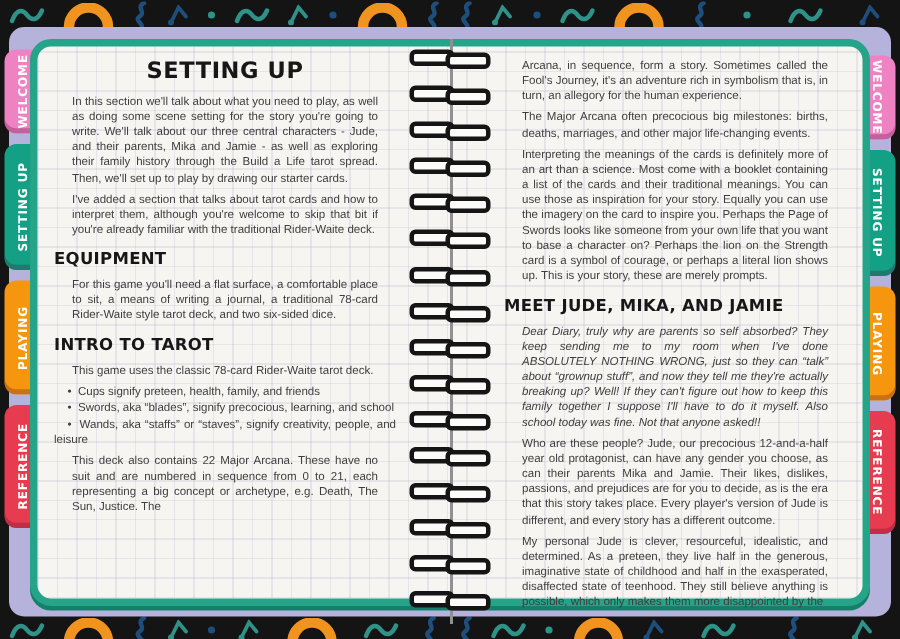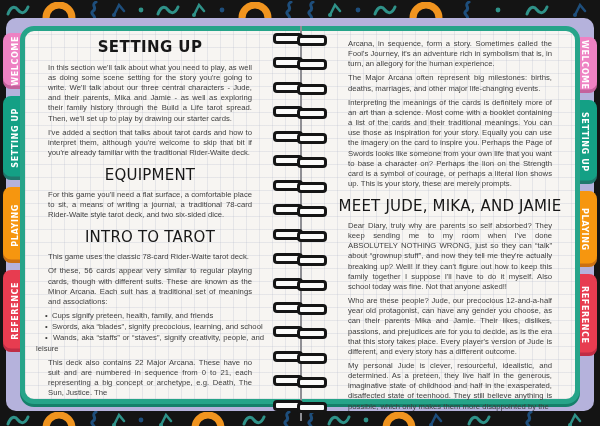--- a/index.html
+++ b/index.html
@@ -40,26 +40,26 @@
         background:
           repeating-linear-gradient(0deg,rgba(170,175,195,0.22) 0 1px,transparent 1px 13px),
           repeating-linear-gradient(90deg,rgba(170,175,195,0.22) 0 1px,transparent 1px 13px);}
   .spread{position:relative;display:grid;grid-template-columns:1fr 54px 1fr;height:100%;}
 
   .col{padding:4px 9px 0 11px;font-size:7.7px;line-height:1.32;color:var(--text,#3e3e3e);
        text-align:justify;}
   .col.right{padding:4px 11px 0 9px;}
   .page-title{font-family:"DejaVu Sans",sans-serif;font-weight:800;font-size:15px;
        letter-spacing:0.4px;text-align:center;color:var(--heading,#171717);margin:3px 0 5px;}
-  .sec-h{font-family:"DejaVu Sans",sans-serif;font-weight:400;font-size:15px;
-       letter-spacing:0.2px;color:var(--heading,#171717);margin:8px 0 3px;text-align:center;}
+  .sec-h{font-family:"DejaVu Sans",sans-serif;font-weight:700;font-size:11px;
+       letter-spacing:0.2px;color:var(--heading,#171717);margin:8px 0 3px;text-align:left;}
   .col p{margin:4px 12px;}
   .bullet{margin:1px 0;text-indent:9px;}
   .bullet::before{content:"\2022\00a0\00a0";}
-  .diary{margin:4px 0 5px 6px;}
+  .diary{font-style:italic;margin:4px 0 5px 6px;}
 
   
   .gutter{position:relative;}
   .spine{position:absolute;left:50%;top:-5px;bottom:-5px;width:1.5px;background:#8f8f94;}
   .rings{position:absolute;left:0;right:0;top:2px;bottom:3px;display:flex;flex-direction:column;
          justify-content:space-between;align-items:center;}
   .ring{position:relative;width:54px;height:13px;}
   .ring i{position:absolute;box-sizing:border-box;height:11px;width:30px;background:#fbfbfa;
           border:3.5px solid #151515;border-radius:4px;}
   .ring i.l{left:0;top:0;}
@@ -244,21 +244,20 @@
     <div class="spread">
 
       <div class="col left">
         <div class="page-title">SETTING UP</div>
         <p>In this section we'll talk about what you need to play, as well as doing some scene setting for the story you're going to write. We'll talk about our three central characters - Jude, and their parents, Mika and Jamie - as well as exploring their family history through the Build a Life tarot spread. Then, we'll set up to play by drawing our starter cards.</p>
         <p>I've added a section that talks about tarot cards and how to interpret them, although you're welcome to skip that bit if you're already familiar with the traditional Rider-Waite deck.</p>
         <div class="sec-h">EQUIPMENT</div>
         <p>For this game you'll need a flat surface, a comfortable place to sit, a means of writing a journal, a traditional 78-card Rider-Waite style tarot deck, and two six-sided dice.</p>
         <div class="sec-h">INTRO TO TAROT</div>
         <p>This game uses the classic 78-card Rider-Waite tarot deck.</p>
-        <p>Of these, 56 cards appear very similar to regular playing cards, though with different suits. These are known as the Minor Arcana. Each suit has a traditional set of meanings and associations:</p>
         <div class="bullet">Cups signify preteen, health, family, and friends</div>
         <div class="bullet">Swords, aka “blades”, signify precocious, learning, and school</div>
         <div class="bullet">Wands, aka “staffs” or “staves”, signify creativity, people, and leisure</div>
         <p>This deck also contains 22 Major Arcana. These have no suit and are numbered in sequence from 0 to 21, each representing a big concept or archetype, e.g. Death, The Sun, Justice. The</p>
       </div>
 
       <div class="gutter">
         <div class="spine"></div>
         <div class="rings" id="rings">
             <div class="ring">
@@ -323,21 +322,21 @@
             </div>
             <div class="ring">
               <i class="l"></i>
               <i class="r"></i>
             </div>
           </div>
       </div>
 
       <div class="col right">
         <p>Arcana, in sequence, form a story. Sometimes called the Fool's Journey, it's an adventure rich in symbolism that is, in turn, an allegory for the human experience.</p>
-        <p>The Major Arcana often represent big milestones: births, deaths, marriages, and other major life-changing events.</p>
+        <p>The Major Arcana often precocious big milestones: births, deaths, marriages, and other major life-changing events.</p>
         <p>Interpreting the meanings of the cards is definitely more of an art than a science. Most come with a booklet containing a list of the cards and their traditional meanings. You can use those as inspiration for your story. Equally you can use the imagery on the card to inspire you. Perhaps the Page of Swords looks like someone from your own life that you want to base a character on? Perhaps the lion on the Strength card is a symbol of courage, or perhaps a literal lion shows up. This is your story, these are merely prompts.</p>
         <div class="sec-h">MEET JUDE, MIKA, AND JAMIE</div>
         <p class="diary">Dear Diary, truly why are parents so self absorbed? They keep sending me to my room when I've done ABSOLUTELY NOTHING WRONG, just so they can “talk” about “grownup stuff”, and now they tell me they're actually breaking up? Well! If they can't figure out how to keep this family together I suppose I'll have to do it myself. Also school today was fine. Not that anyone asked!!</p>
         <p>Who are these people? Jude, our precocious 12-and-a-half year old protagonist, can have any gender you choose, as can their parents Mika and Jamie. Their likes, dislikes, passions, and prejudices are for you to decide, as is the era that this story takes place. Every player's version of Jude is different, and every story has a different outcome.</p>
         <p>My personal Jude is clever, resourceful, idealistic, and determined. As a preteen, they live half in the generous, imaginative state of childhood and half in the exasperated, disaffected state of teenhood. They still believe anything is possible, which only makes them more disappointed by the</p>
       </div>
 
     </div>
   </div>
 </div>

